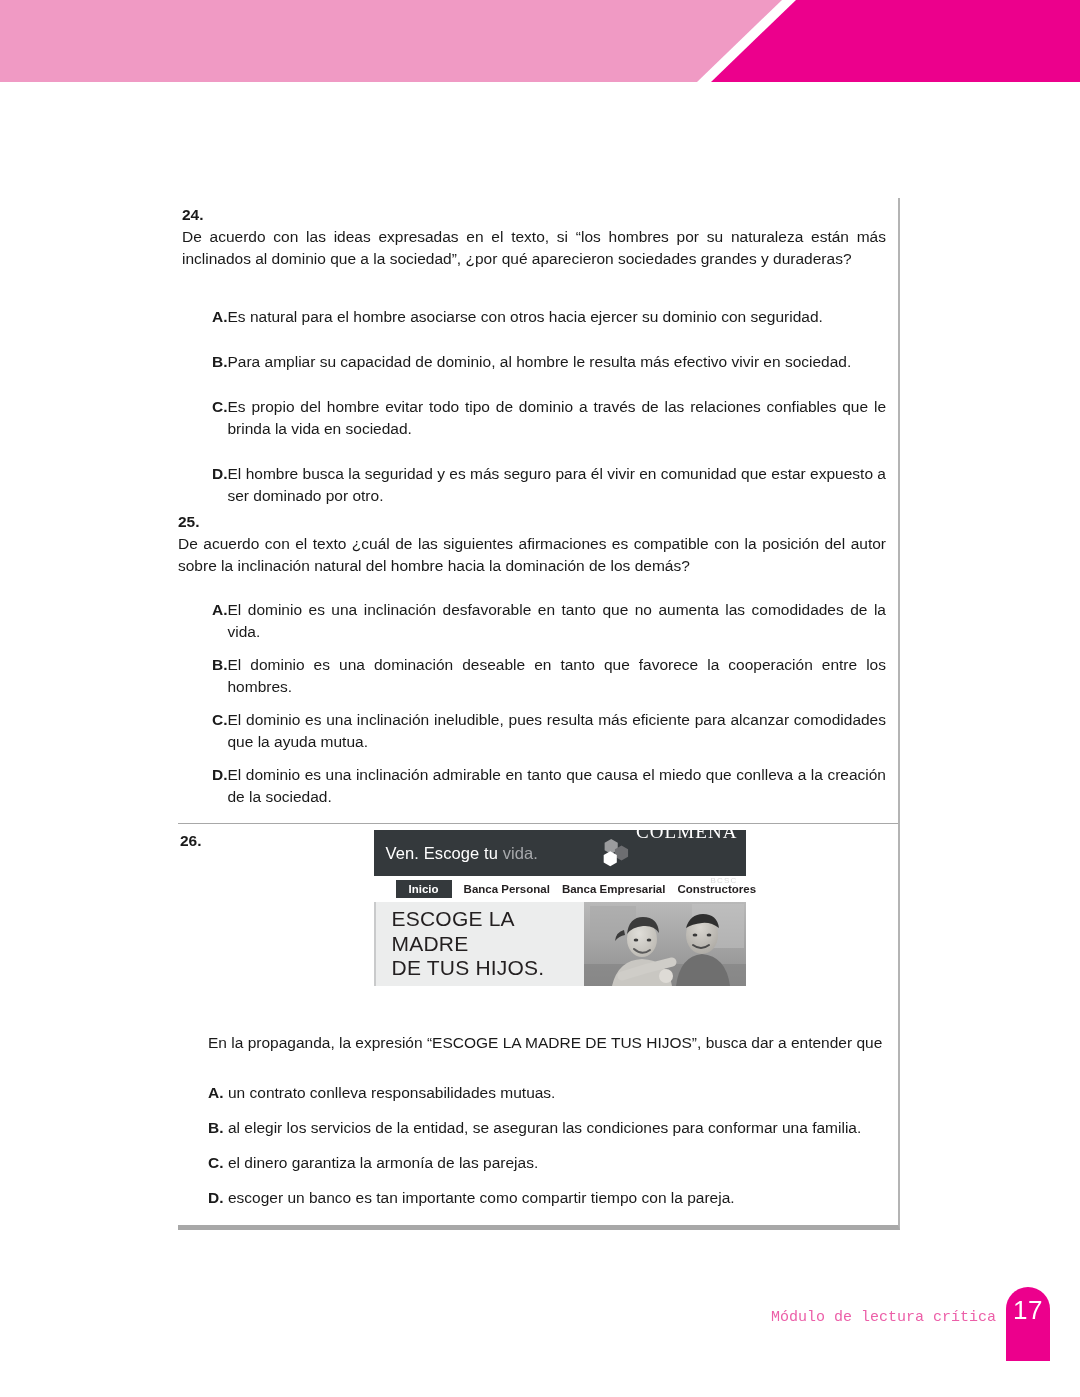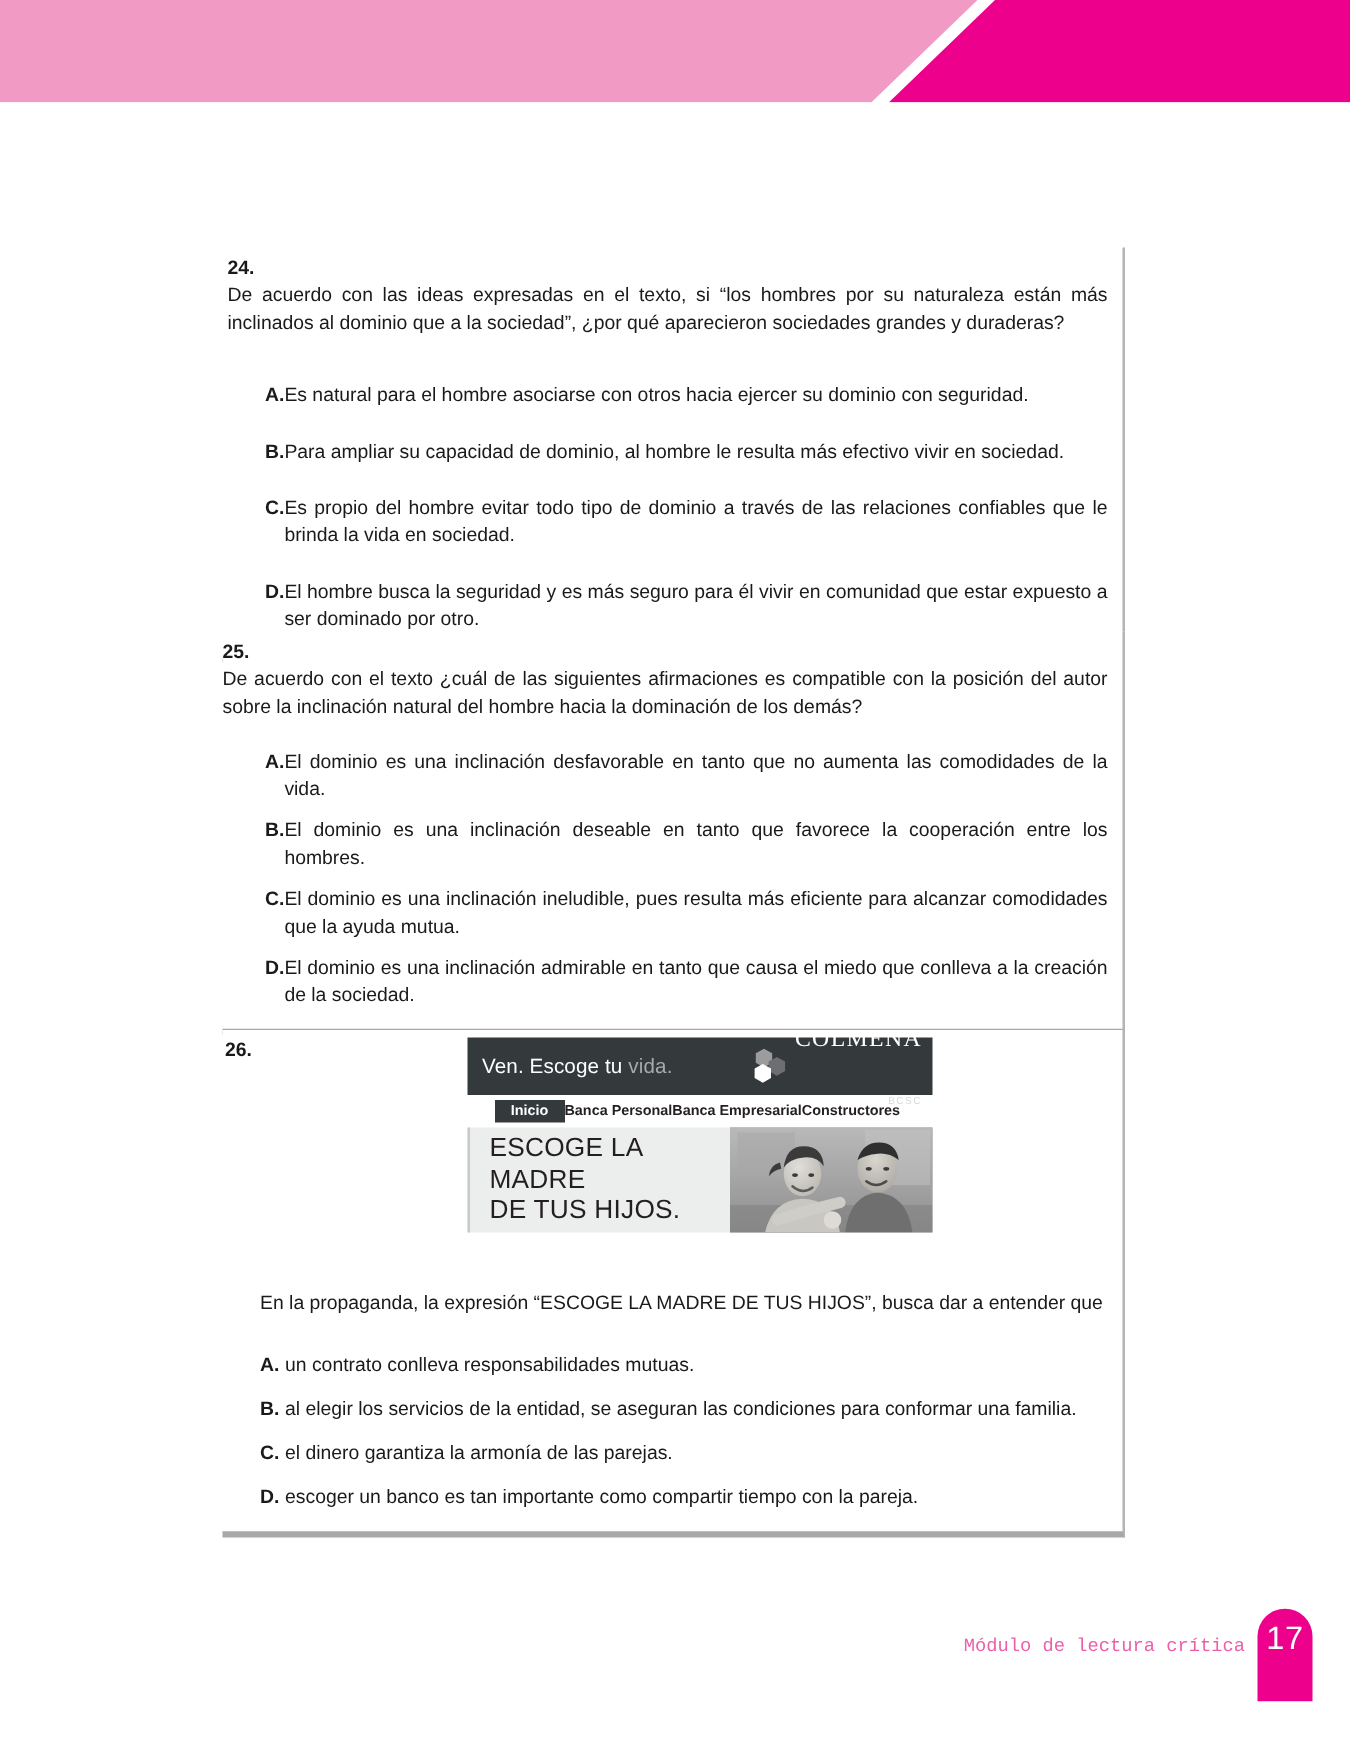--- a/index.html
+++ b/index.html
@@ -200,21 +200,21 @@
     color: #d8d8d8;
     font-size: 8px;
     letter-spacing: 1.2px;
     margin-top: 2px;
   }
   .ad-nav {
     height: 26px;
     background: #ffffff;
     display: flex;
     align-items: center;
-    gap: 0;
+    gap: 12px;
     padding-left: 22px;
     box-sizing: border-box;
   }
   .nav-item {
     font-size: 11.5px;
     font-weight: bold;
     color: #231f20;
     white-space: nowrap;
   }
   .nav-item.active {
@@ -325,21 +325,21 @@
     <span class="q-number">25.</span>
     <span class="q-text">De acuerdo con el texto ¿cuál de las siguientes afirmaciones es compatible con la posición del autor sobre la inclinación natural del hombre hacia la dominación de los demás?</span>
   </div>
   <ul class="q-options">
     <li class="q-option">
       <span class="opt-letter">A.</span>
       <span class="opt-text">El dominio es una inclinación desfavorable en tanto que no aumenta las comodidades de la vida.</span>
     </li>
     <li class="q-option">
       <span class="opt-letter">B.</span>
-      <span class="opt-text">El dominio es una inclinación deseable en tanto que favorece la cooperación entre los hombres.</span>
+      <span class="opt-text">El dominio es una dominación deseable en tanto que favorece la cooperación entre los hombres.</span>
     </li>
     <li class="q-option">
       <span class="opt-letter">C.</span>
       <span class="opt-text">El dominio es una inclinación ineludible, pues resulta más eficiente para alcanzar comodidades que la ayuda mutua.</span>
     </li>
     <li class="q-option">
       <span class="opt-letter">D.</span>
       <span class="opt-text">El dominio es una inclinación admirable en tanto que causa el miedo que conlleva a la creación de la sociedad.</span>
     </li>
   </ul>

